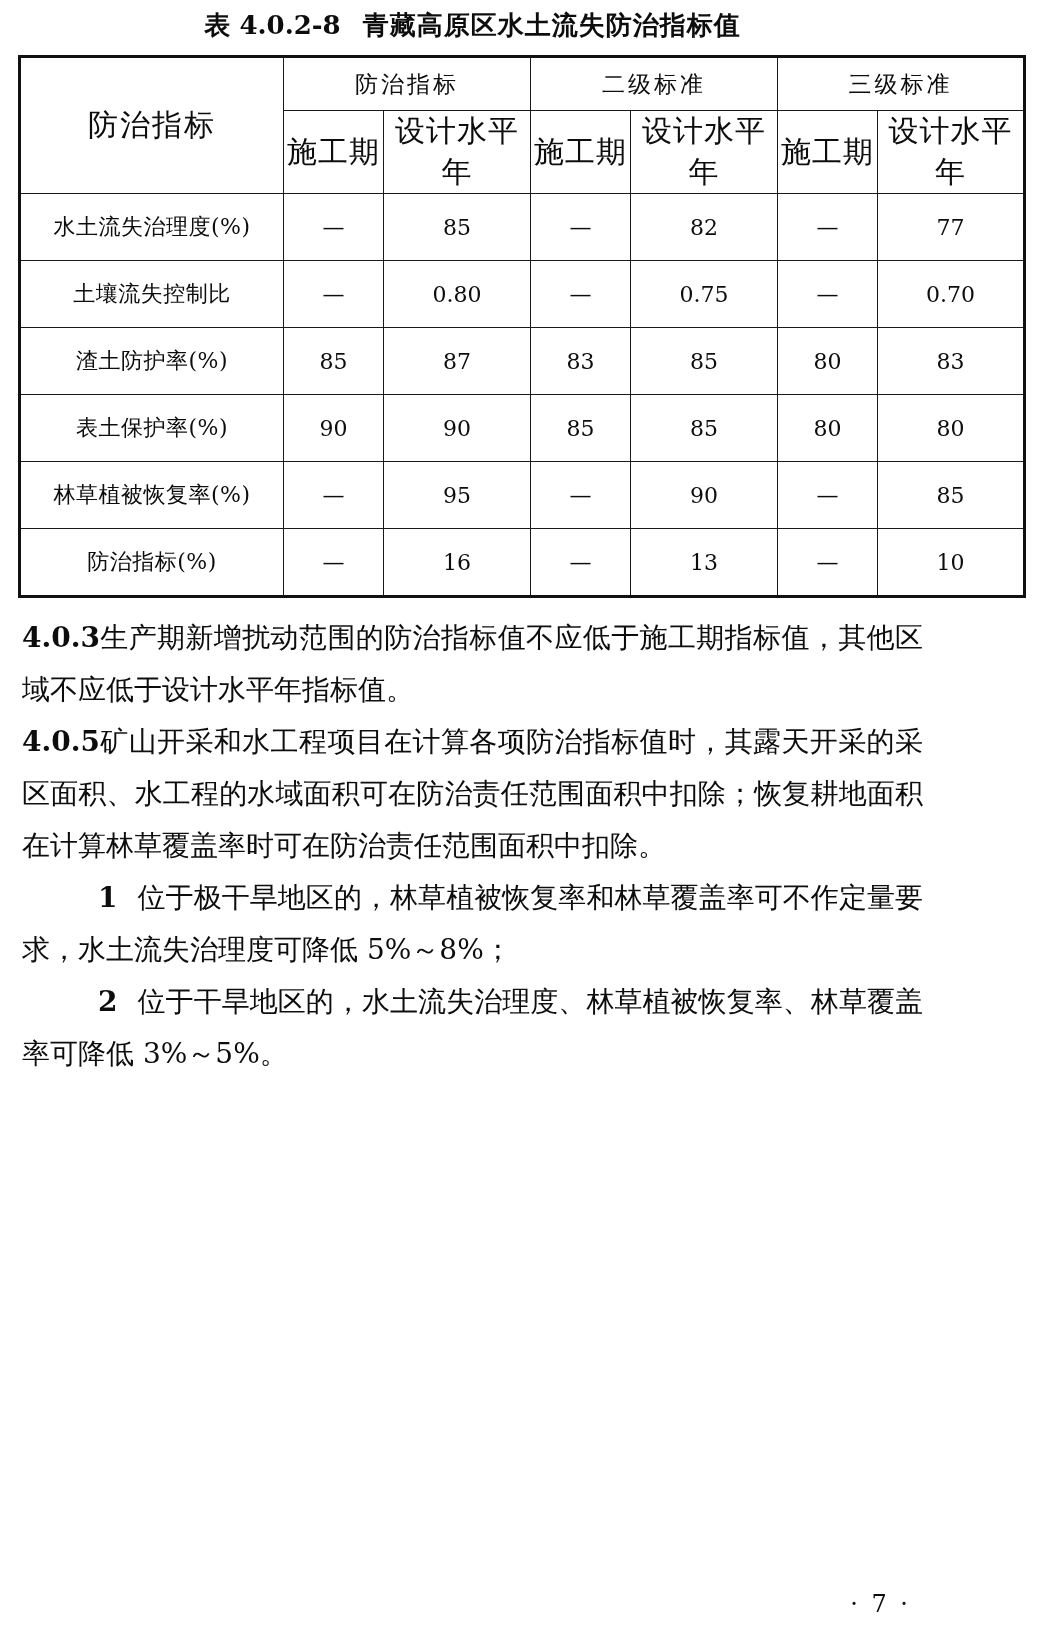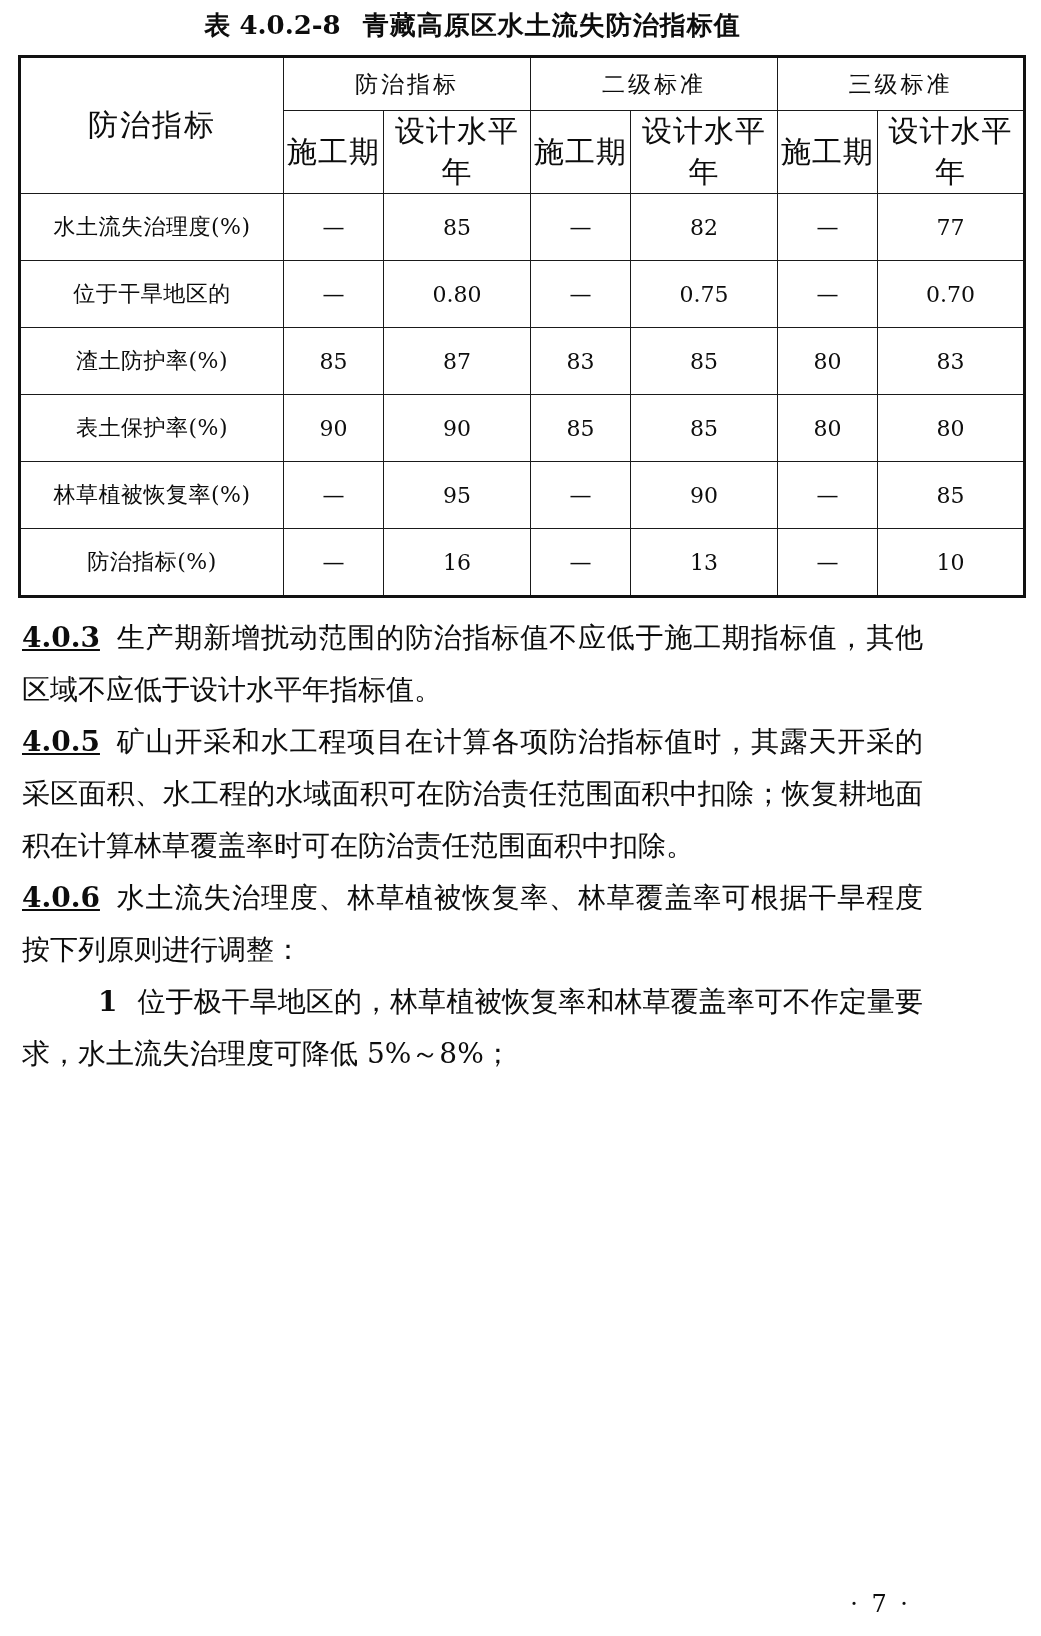--- a/index.html
+++ b/index.html
@@ -118,22 +118,20 @@
     margin: 0;
     font-size: 28px;
     line-height: 52px;
     text-align: justify;
     text-justify: inter-ideograph;
     color: #0d0d0d;
   }
   p.clause .num {
     font-weight: bold;
     letter-spacing: 0px;
-    margin-right: 16px;
-    text-decoration: underline;
   }
   p.subitem {
     margin: 0;
     font-size: 28px;
     line-height: 52px;
     text-indent: 0;
     text-align: justify;
     text-justify: inter-ideograph;
     color: #0d0d0d;
   }
@@ -196,21 +194,21 @@
       <tr>
         <td class="rowlabel">水土流失治理度(%)</td>
         <td class="val">—</td>
         <td class="val">85</td>
         <td class="val">—</td>
         <td class="val">82</td>
         <td class="val">—</td>
         <td class="val">77</td>
       </tr>
       <tr>
-        <td class="rowlabel">位于干旱地区的</td>
+        <td class="rowlabel">土壤流失控制比</td>
         <td class="val">—</td>
         <td class="val">0.80</td>
         <td class="val">—</td>
         <td class="val">0.75</td>
         <td class="val">—</td>
         <td class="val">0.70</td>
       </tr>
       <tr>
         <td class="rowlabel">渣土防护率(%)</td>
         <td class="val">85</td>
@@ -254,28 +252,28 @@
 
     <p class="clause">
       <span class="num latin">4.0.3</span><span>生产期新增扰动范围的防治指标值不应低于施工期指标值，其他区域不应低于设计水平年指标值。</span>
     </p>
 
 
     <p class="clause">
       <span class="num latin">4.0.5</span><span>矿山开采和水工程项目在计算各项防治指标值时，其露天开采的采区面积、水工程的水域面积可在防治责任范围面积中扣除；恢复耕地面积在计算林草覆盖率时可在防治责任范围面积中扣除。</span>
     </p>
 
-    <p class="clause">
-      <span class="num latin">4.0.6</span><span>水土流失治理度、林草植被恢复率、林草覆盖率可根据干旱程度按下列原则进行调整：</span>
-    </p>
 
     <p class="subitem">
       <span class="snum latin">1</span><span>位于极干旱地区的，林草植被恢复率和林草覆盖率可不作定量要求，水土流失治理度可降低 5%～8%；</span>
     </p>
 
+    <p class="subitem">
+      <span class="snum latin">2</span><span>位于干旱地区的，水土流失治理度、林草植被恢复率、林草覆盖率可降低 3%～5%。</span>
+    </p>
 
 
 
   </div>
 
   <div class="page-footer">· 7 ·</div>
 
 </div>
 
 </body></html>

